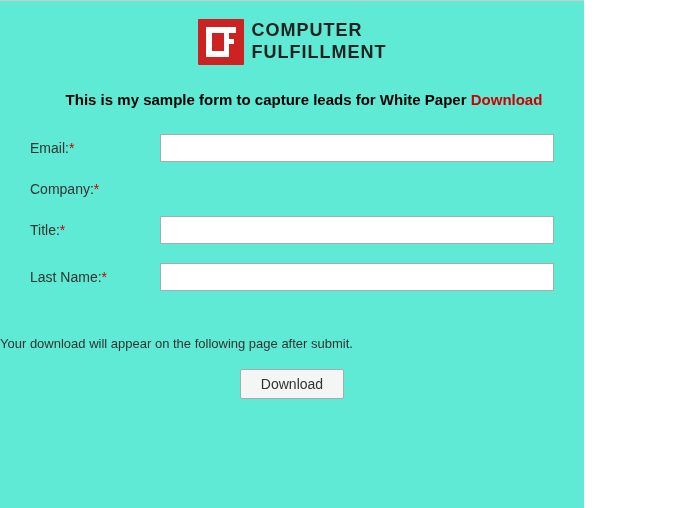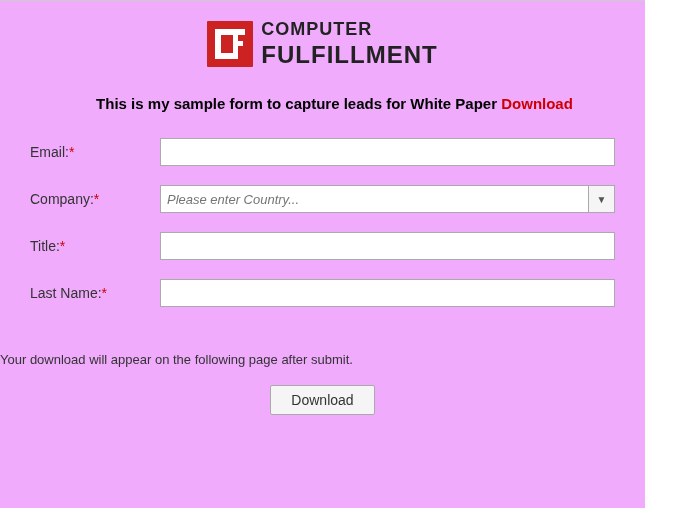--- a/index.html
+++ b/index.html
@@ -9,23 +9,23 @@
     }
 
     body {
       font-family: Arial, sans-serif;
       background: #fff;
       color: #333;
       font-size: 14px;
     }
 
     .page-wrapper {
-      width: 645px;
+      width: 584px;
       min-height: 508px;
-      background: #f0abfc;
+      background: #5eead4;
       border-top: 1px solid #ccc;
     }
 
     .header {
       display: flex;
       justify-content: center;
       padding: 18px 0 12px 0;
     }
 
     .logo-container {
@@ -41,21 +41,21 @@
     }
 
     .logo-text-top {
       font-size: 18px;
       font-weight: bold;
       color: #222;
       letter-spacing: 1px;
     }
 
     .logo-text-bottom {
-      font-size: 24px;
+      font-size: 18px;
       font-weight: bold;
       color: #222;
       letter-spacing: 1px;
     }
 
     .page-title {
       text-align: center;
       font-size: 15px;
       font-weight: bold;
       color: #000;
@@ -203,24 +203,20 @@
       <label class="form-label">
         <span>Email:</span><span class="required">*</span>
       </label>
       <input type="email" class="form-input" style="">
     </div>
 
     <div class="form-row">
       <label class="form-label">
         <span>Company:</span><span class="required">*</span>
       </label>
-      <div class="country-wrapper">
-        <input type="text" class="country-input" placeholder="Please enter Country..." style="">
-        <div class="country-dropdown-btn">▼</div>
-      </div>
     </div>
 
 
     <div class="form-row">
       <label class="form-label">
         <span>Title:</span><span class="required">*</span>
       </label>
       <input type="text" class="form-input" style="">
     </div>
 

